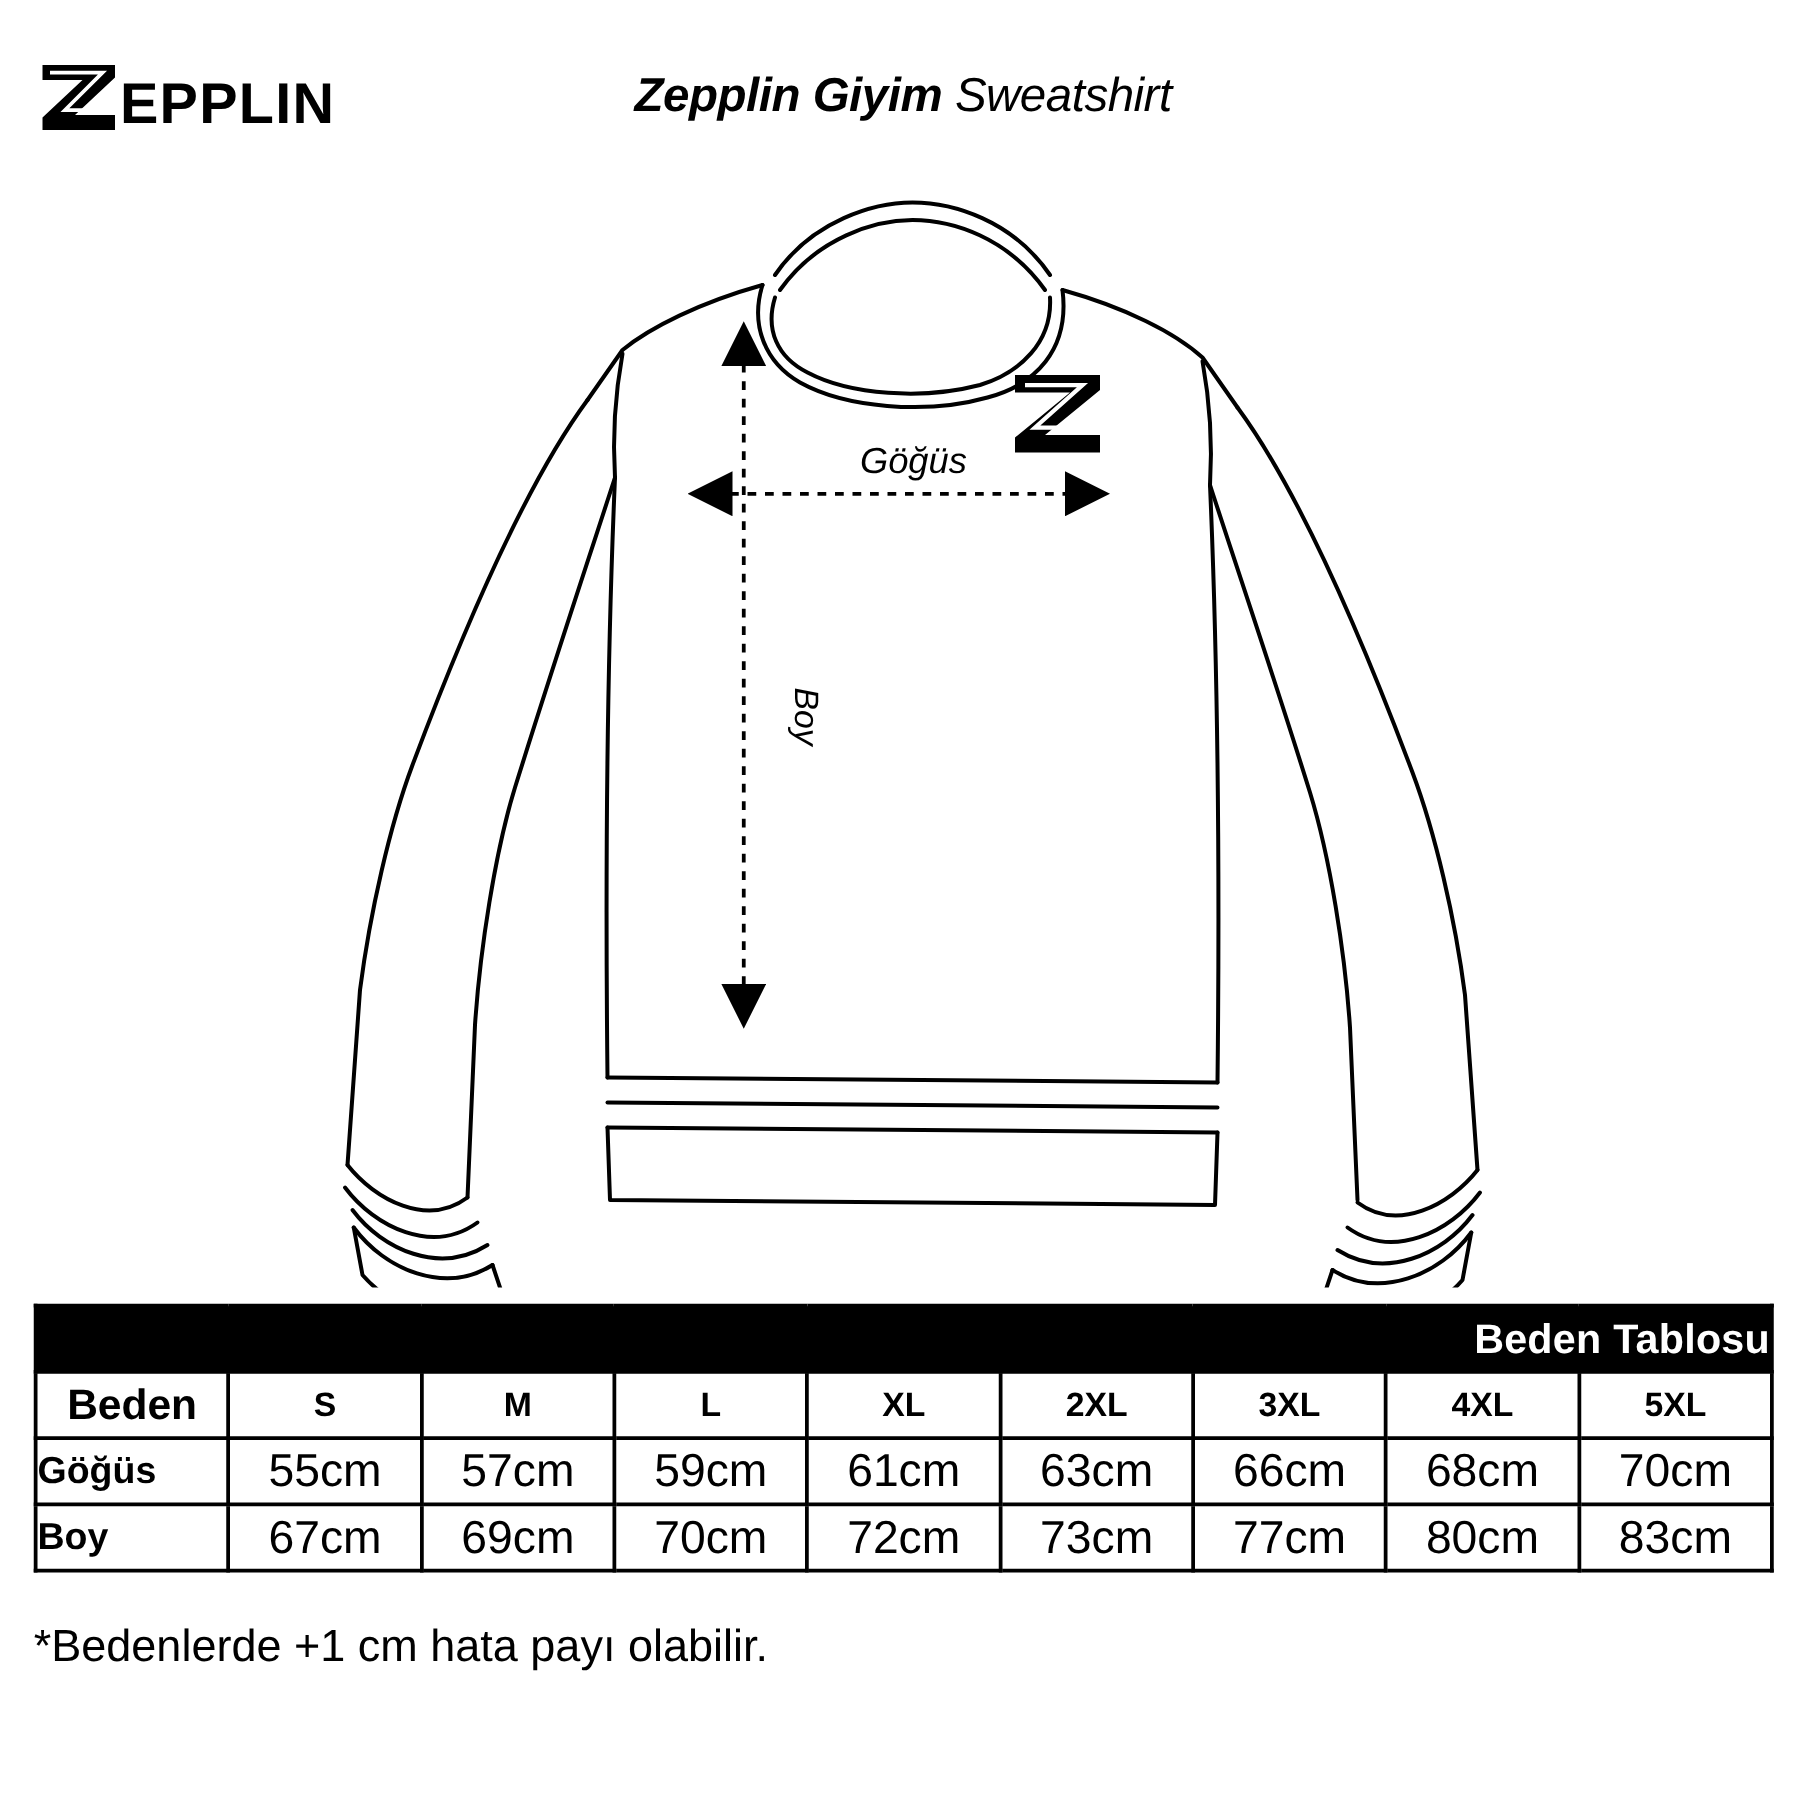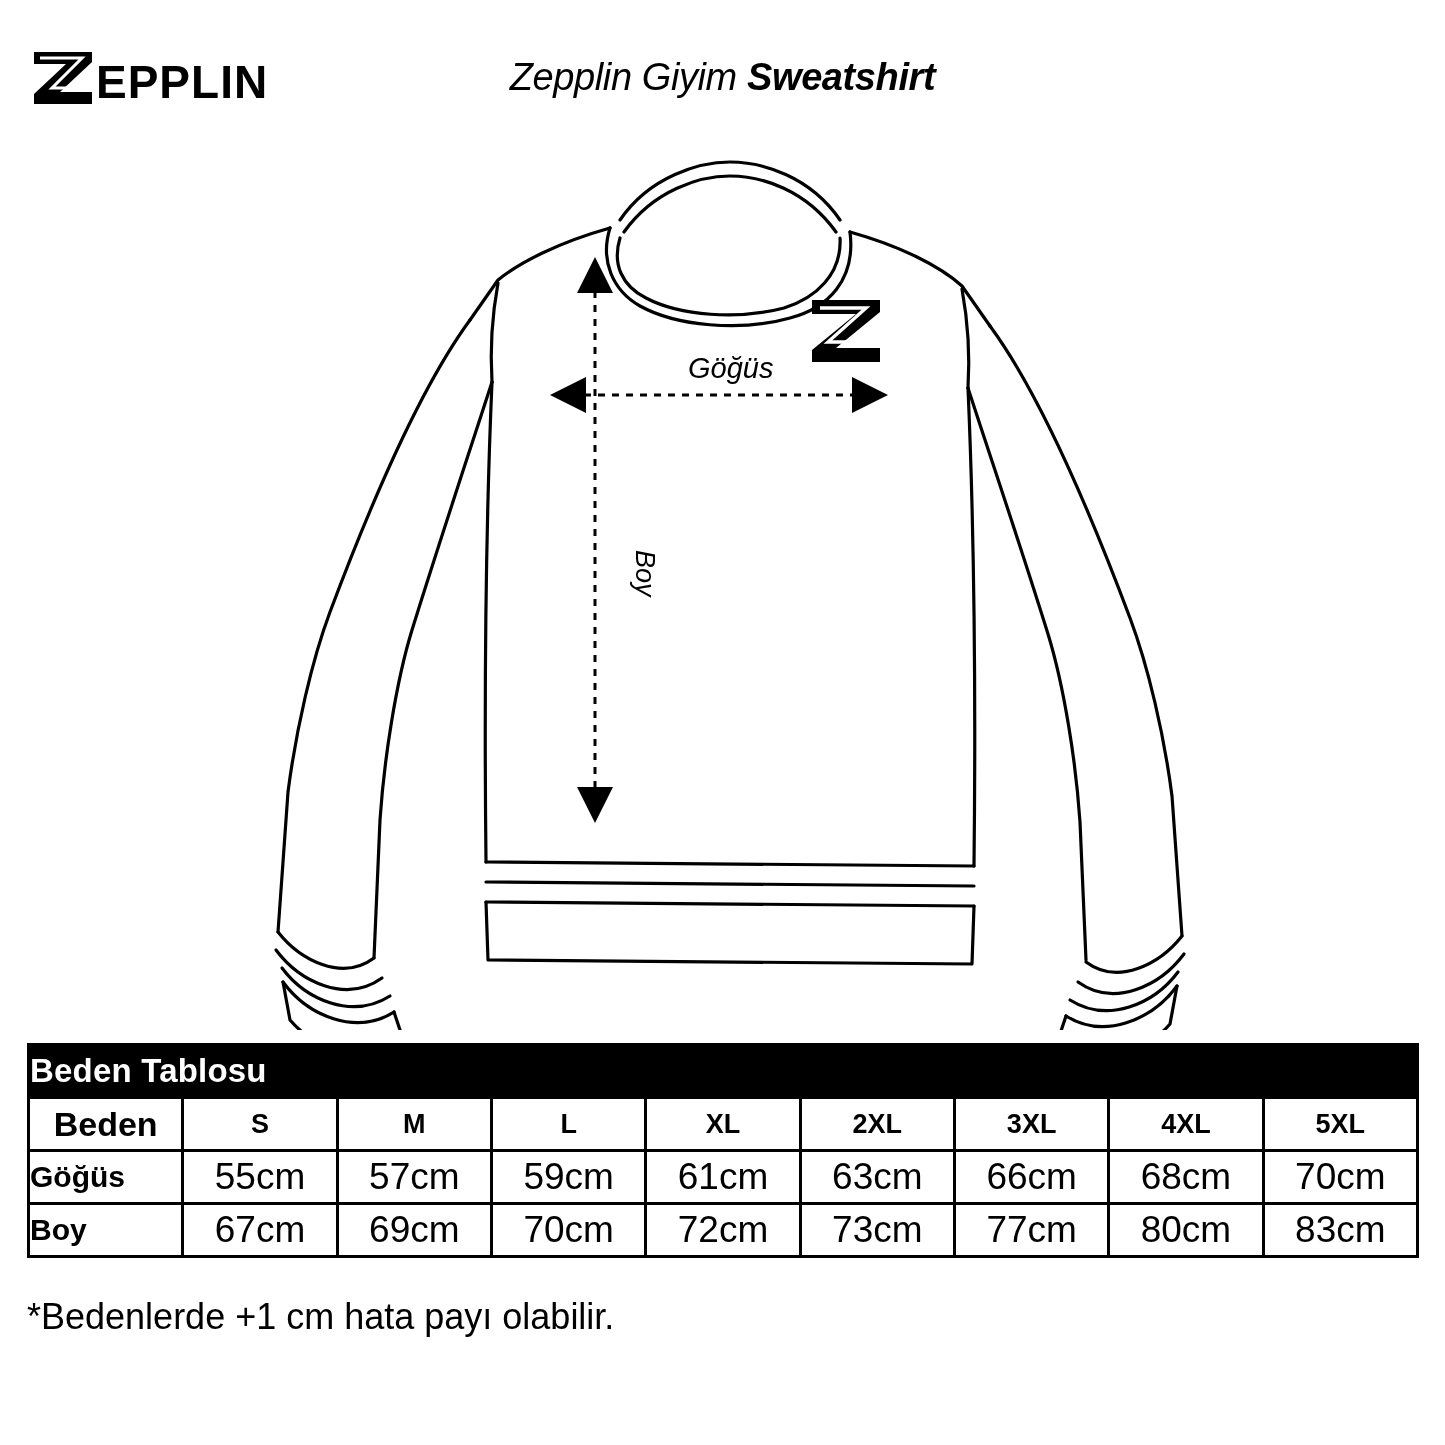--- a/index.html
+++ b/index.html
@@ -41,22 +41,22 @@
   .title {
     position: absolute;
     left: 0;
     top: 22px;
     width: 1445px;
     text-align: center;
     font-size: 38px;
     font-style: italic;
     letter-spacing: -0.4px;
   }
-  .title .t-light { font-weight: 400; }
-  .title .t-bold { font-weight: 700; }
+  .title .t-light { font-weight: 700; }
+  .title .t-bold { font-weight: 400; }
 
   
   .illus {
     position: absolute;
     top: 120px;
     left: 0;
     width: 1445px;
     height: 910px;
   }
   .illus svg { display: block; }
@@ -74,21 +74,21 @@
     table-layout: fixed;
   }
   table.size-table td, table.size-table th {
     border: 3px solid #000;
     padding: 0;
     height: 50px;
   }
   .tbl-title {
     background: #000;
     color: #fff;
-    text-align: left;
+    text-align: right;
     font-size: 33px;
     font-weight: 700;
     height: 62px;
     letter-spacing: 0.2px;
   }
   .hdr-label {
     font-size: 34px;
     font-weight: 700;
     text-align: center;
     padding-left: 0;

